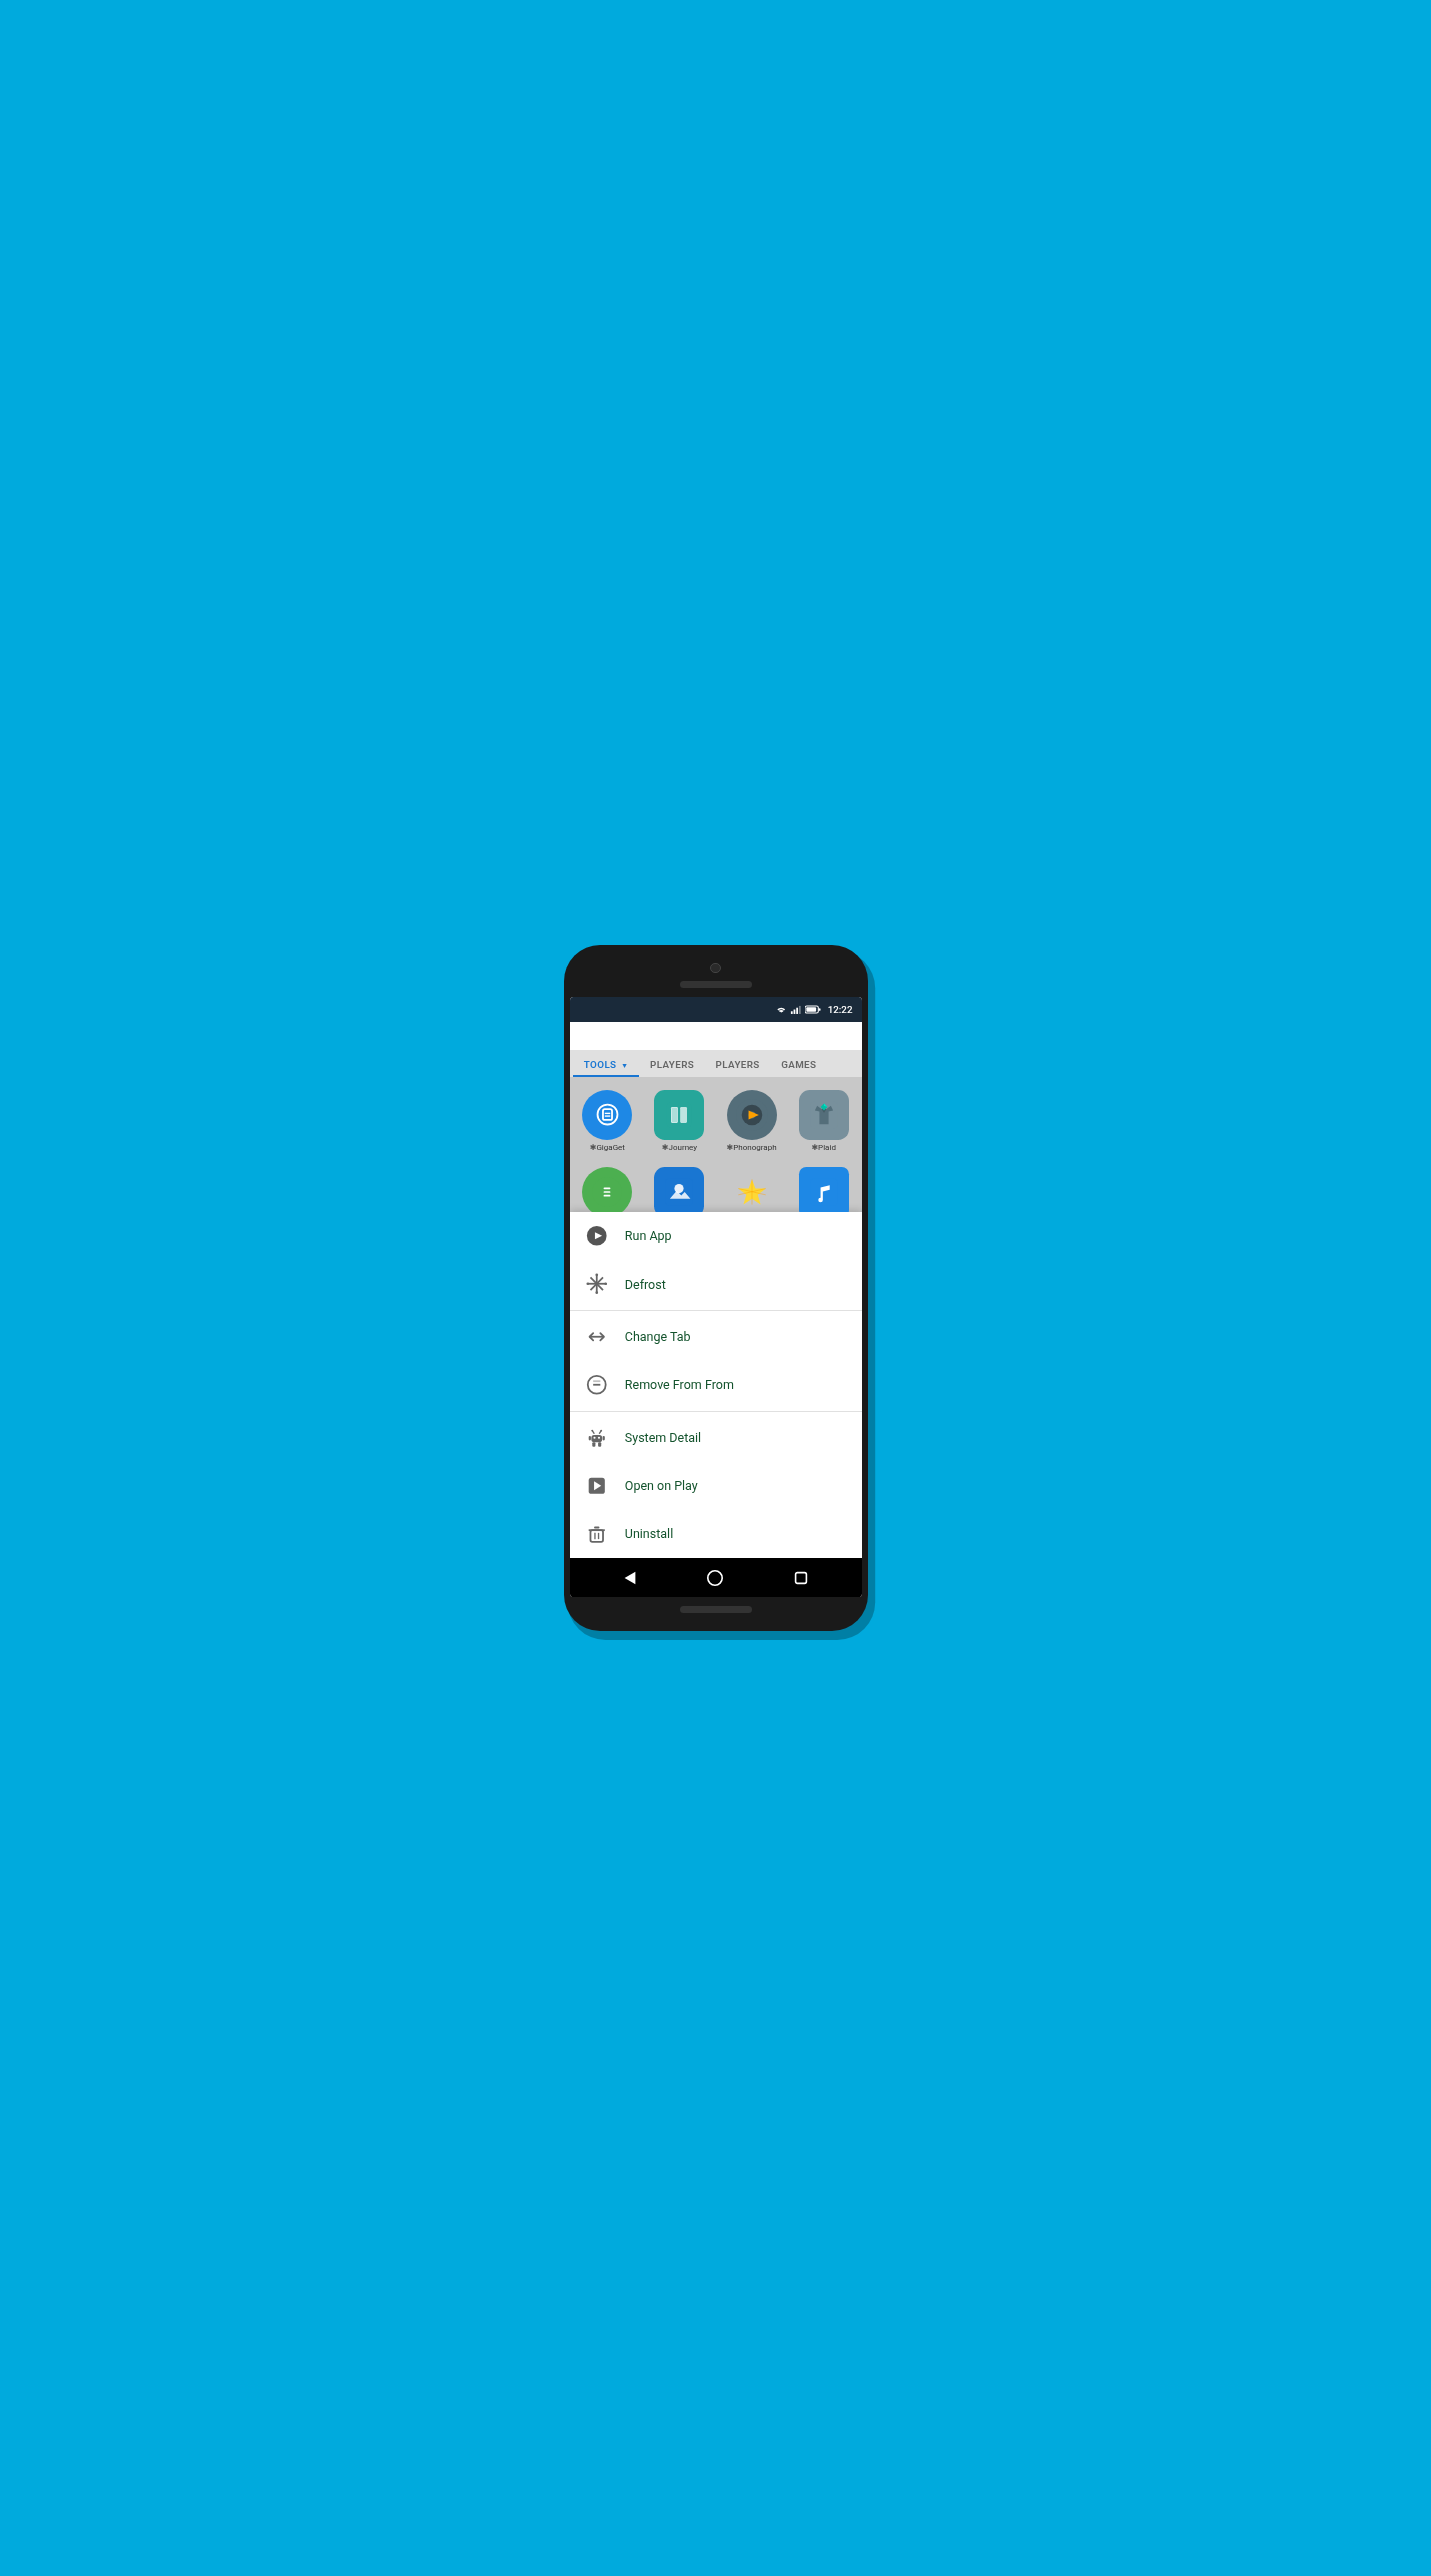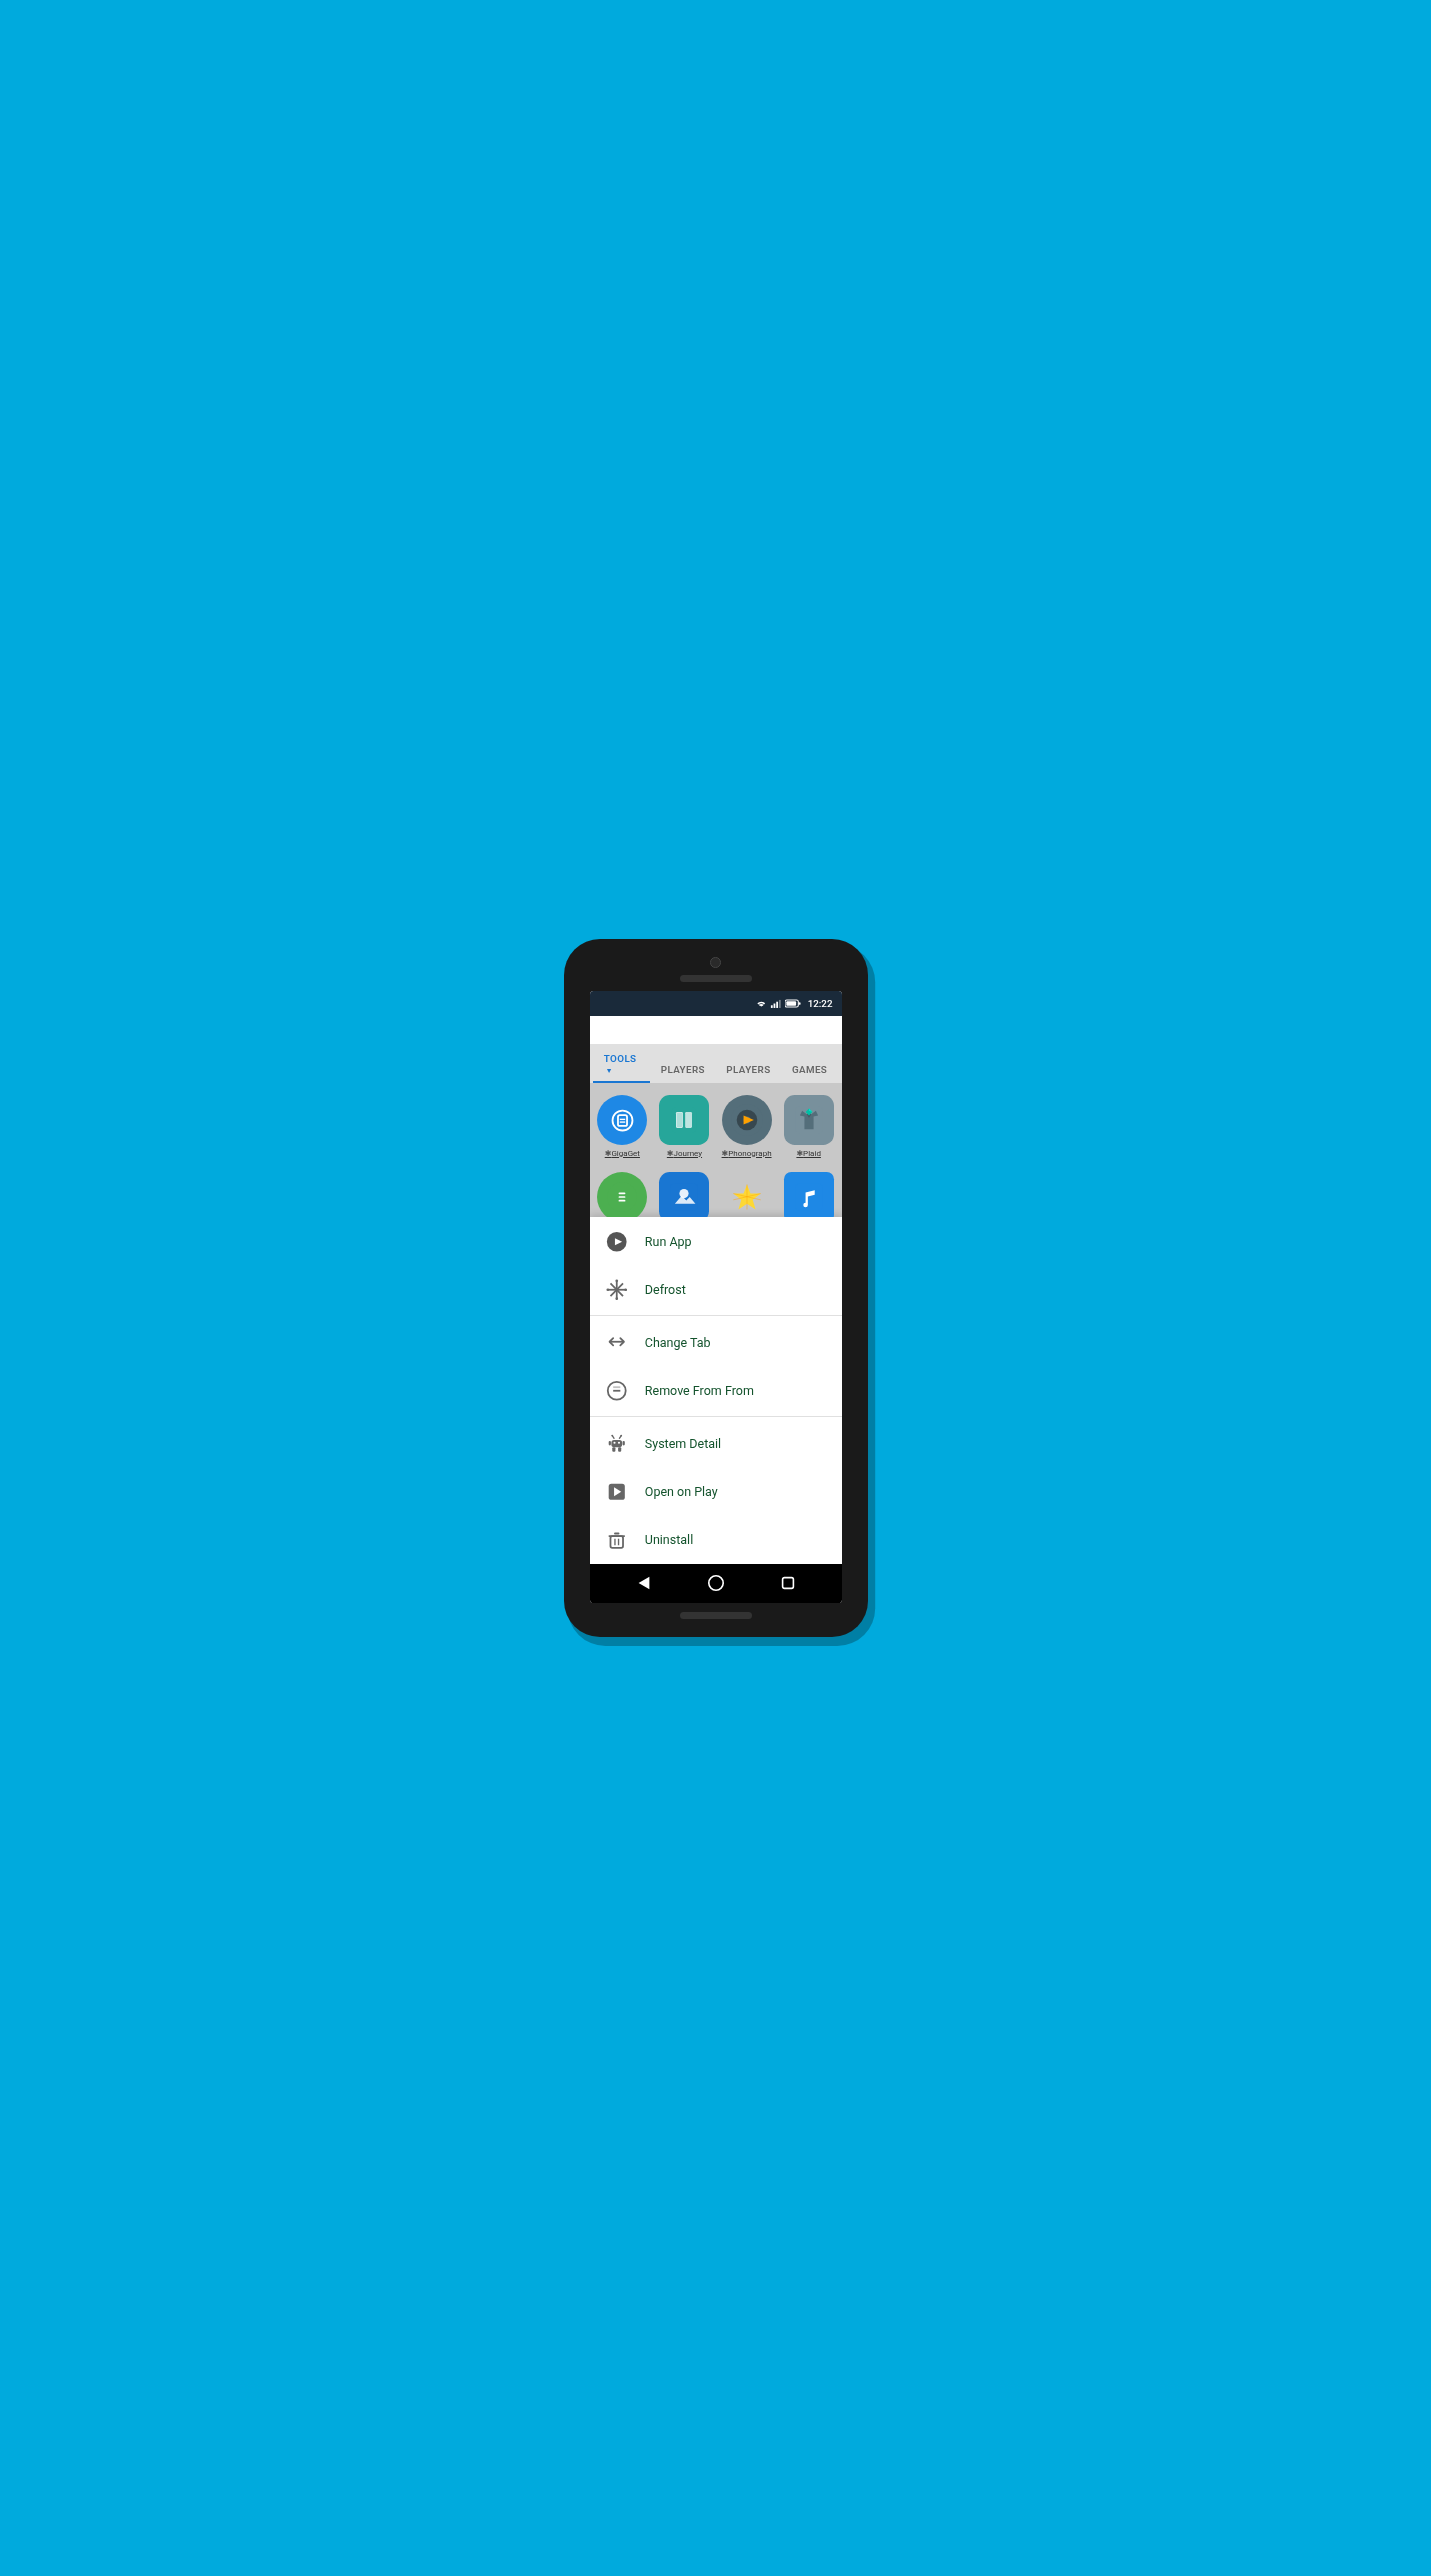--- a/index.html
+++ b/index.html
@@ -10,21 +10,21 @@
       justify-content: center;
       align-items: center;
       min-height: 100vh;
       font-family: 'Roboto', Arial, sans-serif;
     }
 
     .phone-outer {
       width: 304px;
       background: #1a1a1a;
       border-radius: 36px;
-      padding: 18px 26px;
+      padding: 18px 6px;
       box-shadow: 5.4px 7.2px 0px 1.8px rgba(0,0,0,0.25);
       position: relative;
     }
 
     .phone-speaker-top {
       width: 72px;
       height: 7.2px;
       background: #333;
       border-radius: 3.6px;
       margin: 0 auto 9px auto;
@@ -131,21 +131,20 @@
       display: flex;
       align-items: center;
       justify-content: center;
       overflow: hidden;
     }
 
     .app-name {
       font-size: 8px;
       color: #333;
       text-align: center;
-      text-decoration: underline;
     }
 
     .app-name .asterisk {
       color: #555;
     }
 
     
     .icon-gigaget {
       background: #1E88E5;
       border-radius: 50%;

